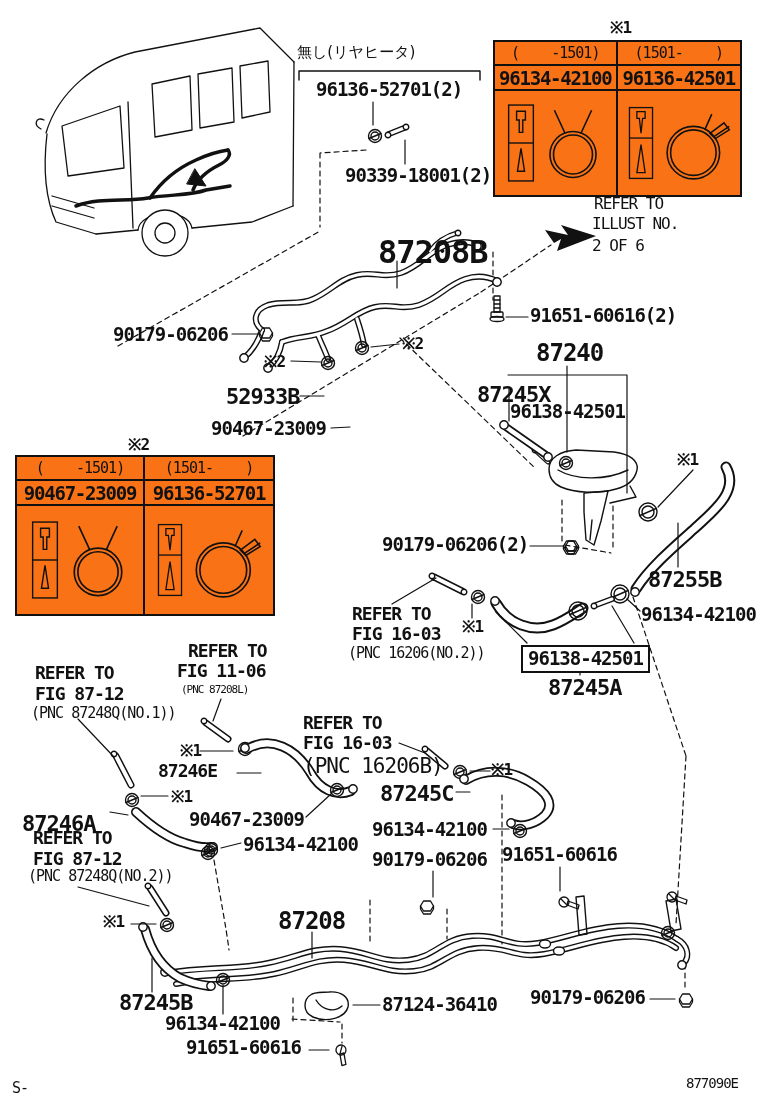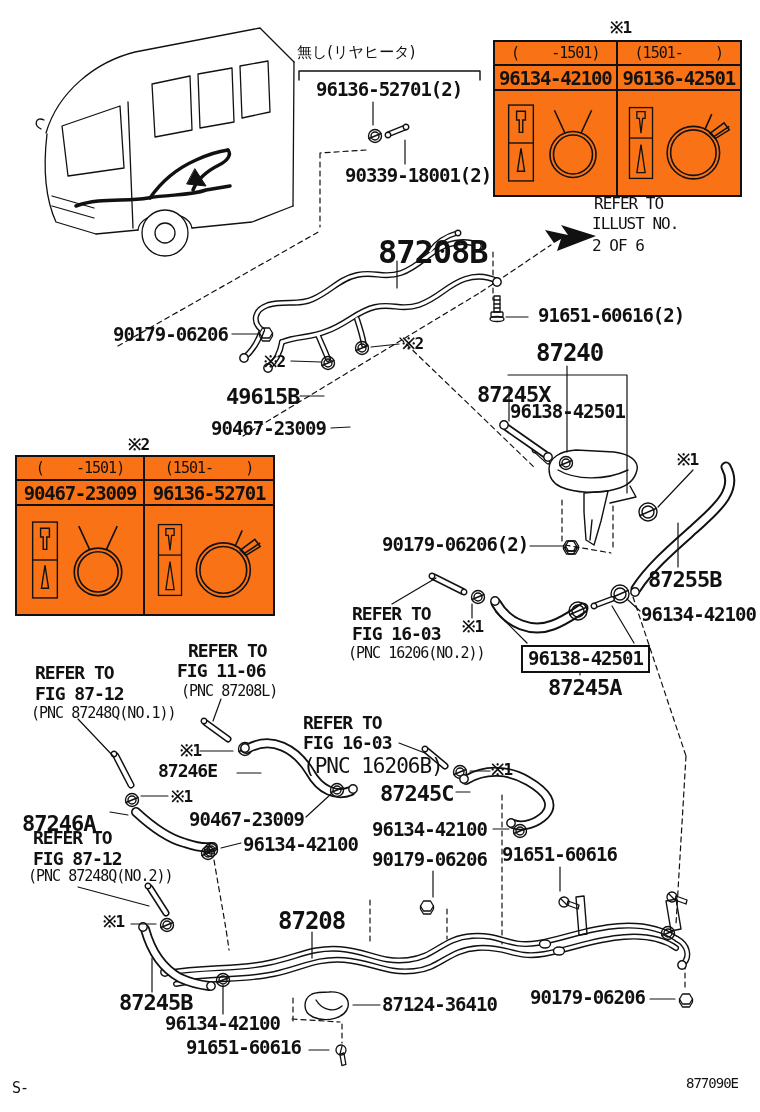--- a/index.html
+++ b/index.html
@@ -375,45 +375,45 @@
           <path d="M56,36 L72,24 L78,32 L62,42 Z"></path>
         </svg>
     </div>
   </div>
 
   <div>
       <div class="lbl w400 sans" style="left: 297px; top: 45px; font-size: 15px;">無し(リヤヒータ)</div>
       <div class="lbl" style="left: 316px; top: 80px; font-size: 19px;">96136-52701(2)</div>
       <div class="lbl" style="left: 345px; top: 166px; font-size: 19px; text-align: center;">90339-18001(2)</div>
       <div class="lbl" style="left: 366px; top: 236px; font-size: 32px; margin-left: 12px;">87208B</div>
-      <div class="lbl" style="left: 530px; top: 306px; font-size: 19px; margin-left: 8px;">91651-60616(2)</div>
+      <div class="lbl" style="left: 530px; top: 306px; font-size: 19px;">91651-60616(2)</div>
       <div class="lbl" style="left: 113px; top: 325px; font-size: 19px;">90179-06206</div>
       <div class="lbl" style="left: 402px; top: 336px; font-size: 16px;">※2</div>
       <div class="lbl" style="left: 264px; top: 354px; font-size: 16px;">※2</div>
-      <div class="lbl" style="left: 226px; top: 385px; font-size: 22px;">49615B</div>
+      <div class="lbl" style="left: 226px; top: 385px; font-size: 22px;">52933B</div>
       <div class="lbl" style="left: 211px; top: 419px; font-size: 19px;">90467-23009</div>
       <div class="lbl" style="left: 536px; top: 341px; font-size: 24px;">87240</div>
       <div class="lbl" style="left: 477px; top: 383px; font-size: 22px;">87245X</div>
       <div class="lbl" style="left: 510px; top: 402px; font-size: 19px;">96138-42501</div>
       <div class="lbl" style="left: 677px; top: 452px; font-size: 16px;">※1</div>
       <div class="lbl" style="left: 382px; top: 535px; font-size: 19px;">90179-06206(2)</div>
       <div class="lbl" style="left: 648px; top: 568px; font-size: 22px;">87255B</div>
       <div class="lbl" style="left: 641px; top: 605px; font-size: 19px;">96134-42100</div>
       <div class="lbl" style="left: 352px; top: 605px; font-size: 18px;">REFER TO</div>
       <div class="lbl" style="left: 352px; top: 625px; font-size: 18px;">FIG 16-03</div>
       <div class="lbl w400" style="left: 348px; top: 646px; font-size: 15px;">(PNC 16206(NO.2))</div>
       <div class="lbl" style="left: 462px; top: 619px; font-size: 16px;">※1</div>
       <div class="lbl boxed" style="left: 521px; top: 645px; font-size: 19px;">96138-42501</div>
       <div class="lbl" style="left: 548px; top: 676px; font-size: 22px;">87245A</div>
       <div class="lbl" style="left: 35px; top: 664px; font-size: 18px;">REFER TO</div>
       <div class="lbl" style="left: 35px; top: 685px; font-size: 18px;">FIG 87-12</div>
       <div class="lbl w400" style="left: 31px; top: 706px; font-size: 15px;">(PNC 87248Q(NO.1))</div>
       <div class="lbl" style="left: 188px; top: 642px; font-size: 18px;">REFER TO</div>
       <div class="lbl" style="left: 177px; top: 662px; font-size: 18px;">FIG 11-06</div>
-      <div class="lbl w400" style="left: 181px; top: 684px; font-size: 15px; text-align: right;">(PNC 87208L)</div>
+      <div class="lbl w400" style="left: 181px; top: 684px; font-size: 11px; text-align: right;">(PNC 87208L)</div>
       <div class="lbl" style="left: 180px; top: 743px; font-size: 16px;">※1</div>
       <div class="lbl" style="left: 158px; top: 762px; font-size: 18px;">87246E</div>
       <div class="lbl" style="left: 303px; top: 714px; font-size: 18px;">REFER TO</div>
       <div class="lbl" style="left: 303px; top: 734px; font-size: 18px;">FIG 16-03</div>
       <div class="lbl w400" style="left: 303px; top: 755px; font-size: 21px;">(PNC 16206B)</div>
       <div class="lbl" style="left: 491px; top: 762px; font-size: 16px;">※1</div>
       <div class="lbl" style="left: 380px; top: 782px; font-size: 22px;">87245C</div>
       <div class="lbl" style="left: 22px; top: 800px; font-size: 22px; margin-top: 12px;">87246A</div>
       <div class="lbl" style="left: 171px; top: 789px; font-size: 16px;">※1</div>
       <div class="lbl" style="left: 189px; top: 810px; font-size: 19px;">90467-23009</div>

